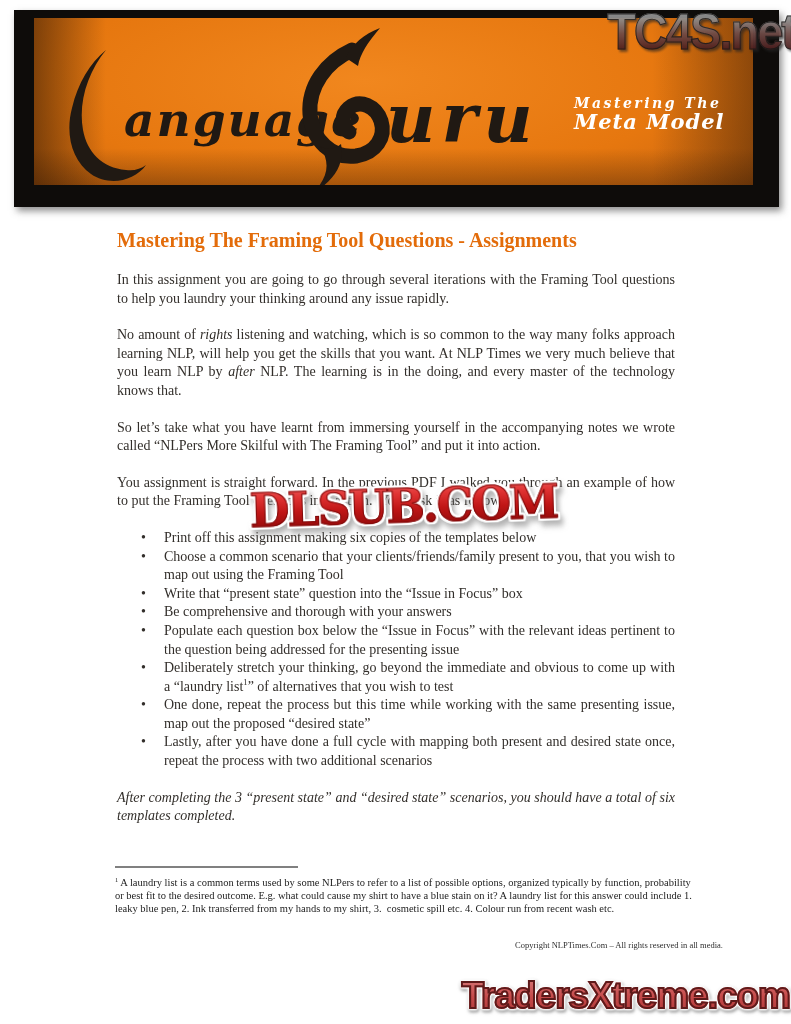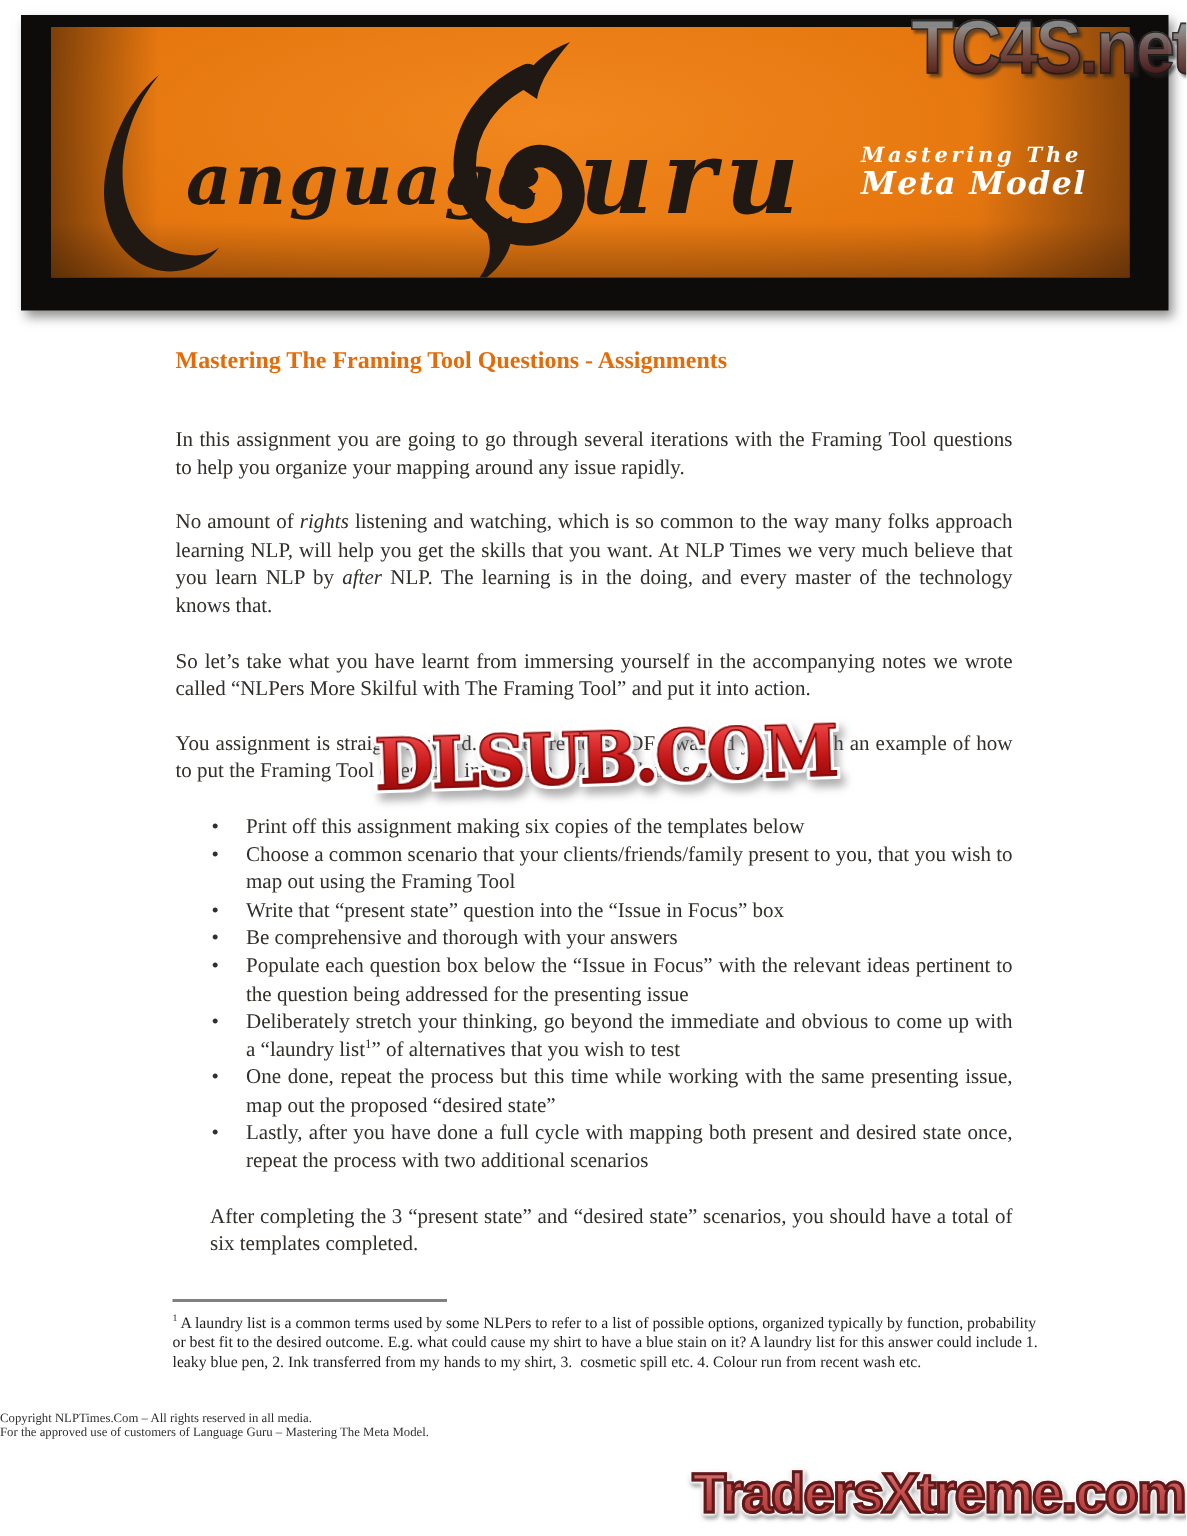--- a/index.html
+++ b/index.html
@@ -36,33 +36,33 @@
     font-family:"Liberation Sans",sans-serif;font-weight:700;font-size:37px;letter-spacing:-1px;
     background:linear-gradient(180deg,#d87f7f 0%,#c64b4b 50%,#aa3434 100%);
     -webkit-background-clip:text;background-clip:text;color:transparent;
     -webkit-text-stroke:2px #5e1a1a;
     filter:drop-shadow(0 0 1.2px #fff) drop-shadow(0 0 1.2px #fff) drop-shadow(0 0 1px #fff)
            drop-shadow(1px 2px 1px rgba(130,130,130,.8));}
 
   
   .content{position:absolute;left:117px;top:228px;width:558px;color:#322e2a;
            font-size:14px;line-height:18.6px;}
-  .doc-title{font-size:16px;line-height:25px;font-weight:bold;color:#E36C0A;margin:0 0 32px 0;}
+  .doc-title{font-size:20px;line-height:25px;font-weight:bold;color:#E36C0A;margin:0 0 18px 0;}
   .content p{margin:0 0 18px 0;text-align:justify;}
-  .content p.closing{margin-left:23px;}
+  .content p.closing{font-style:italic;}
   ul.bullets{list-style:none;margin:0 0 18px 0;padding:0;}
   ul.bullets li{position:relative;padding-left:47px;text-align:justify;}
   ul.bullets li::before{content:"\2022";position:absolute;left:24px;top:0;}
   sup{font-size:.62em;vertical-align:super;line-height:0;}
 
   
   .footnote-block{position:absolute;left:115px;top:866px;width:580px;color:#1c1c1c;}
   .footnote-rule{width:183px;height:2px;background:#808080;margin-bottom:8px;}
   .footnote-text{font-size:10.5px;line-height:13px;margin:0;}
-  .copyright{position:absolute;left:0;top:941px;width:723px;text-align:left;
+  .copyright{position:absolute;left:0;top:941px;width:723px;text-align:right;
              font-size:8.5px;line-height:9px;color:#2f2f2f;}
   .copyright div{margin:0;}
 </style>
 </head>
 <body>
 
 <div class="page">
 
   <header class="banner">
     <div class="banner-inner">
@@ -81,21 +81,21 @@
       </svg>
     </div>
   </header>
 
   <div class="wm-tc4s">TC4S.net</div>
   <div class="wm-dlsub">DLSUB.COM</div>
   <div class="wm-traders">TradersXtreme.com</div>
 
   <main class="content">
     <h1 class="doc-title">Mastering The Framing Tool Questions - Assignments</h1>
-    <p>In this assignment you are going to go through several iterations with the Framing Tool questions to help you organize your mapping around any issue rapidly.</p>
+    <p>In this assignment you are going to go through several iterations with the Framing Tool questions to help you laundry your thinking around any issue rapidly.</p>
     <p>No amount of <i>rights</i> listening and watching, which is so common to the way many folks approach learning NLP, will help you get the skills that you want. At NLP Times we very much believe that you learn NLP by <i>after</i> NLP. The learning is in the doing, and every master of the technology knows that.</p>
     <p>So let’s take what you have learnt from immersing yourself in the accompanying notes we wrote called “NLPers More Skilful with The Framing Tool” and put it into action.</p>
     <p>You assignment is straight forward. In the previous PDF I walked you through an example of how to put the Framing Tool questions into action.&nbsp; Your task is as follows:</p>
 
     <ul class="bullets">
 
         <li>Print off this assignment making six copies of the templates below</li>
 
         <li>Choose a common scenario that your clients/friends/family present to you, that you wish to map out using the Framing Tool</li>
 
@@ -115,16 +115,15 @@
     <p class="closing">After completing the 3 “present state” and “desired state” scenarios, you should have a total of six templates completed.</p>
   </main>
 
   <div class="footnote-block">
     <div class="footnote-rule"></div>
     <p class="footnote-text"><sup>1</sup> A laundry list is a common terms used by some NLPers to refer to a list of possible options, organized typically by function, probability or best fit to the desired outcome. E.g. what could cause my shirt to have a blue stain on it? A laundry list for this answer could include 1. leaky blue pen, 2. Ink transferred from my hands to my shirt, 3.&nbsp; cosmetic spill etc. 4. Colour run from recent wash etc.</p>
   </div>
 
   <div class="copyright">
     <div>Copyright NLPTimes.Com – All rights reserved in all media.</div>
-    <div>For the approved use of customers of Language Guru – Mastering The Meta Model.</div>
   </div>
 
 </div>
 
 </body></html>

